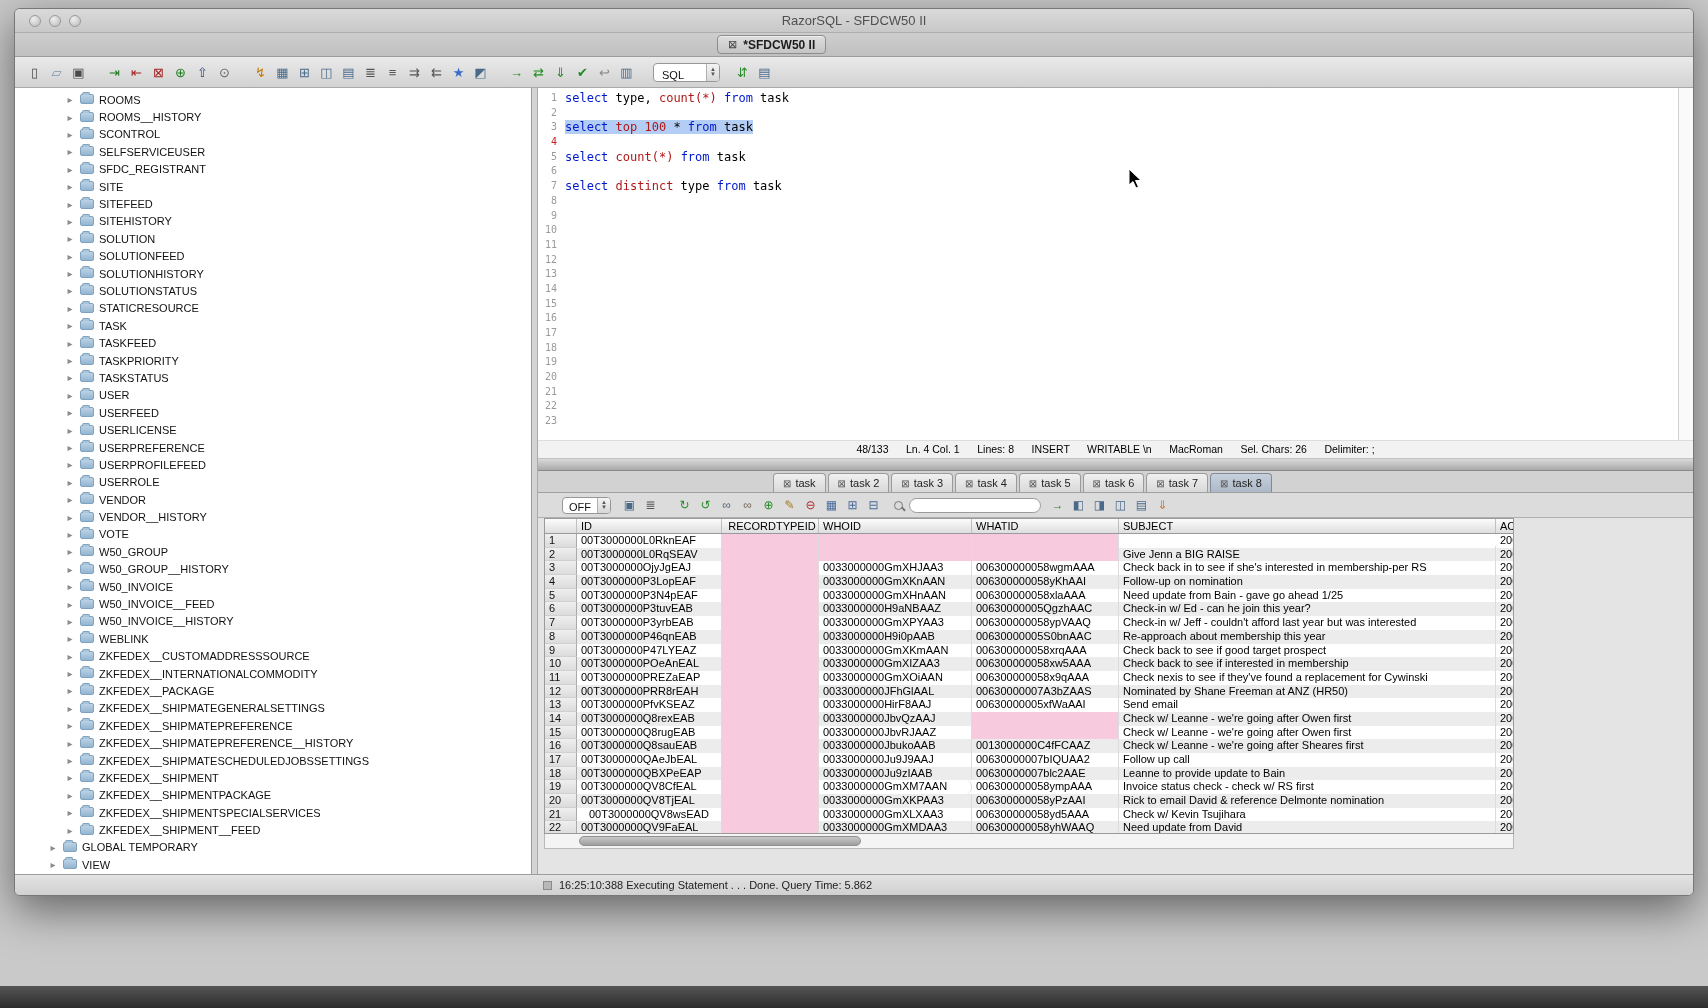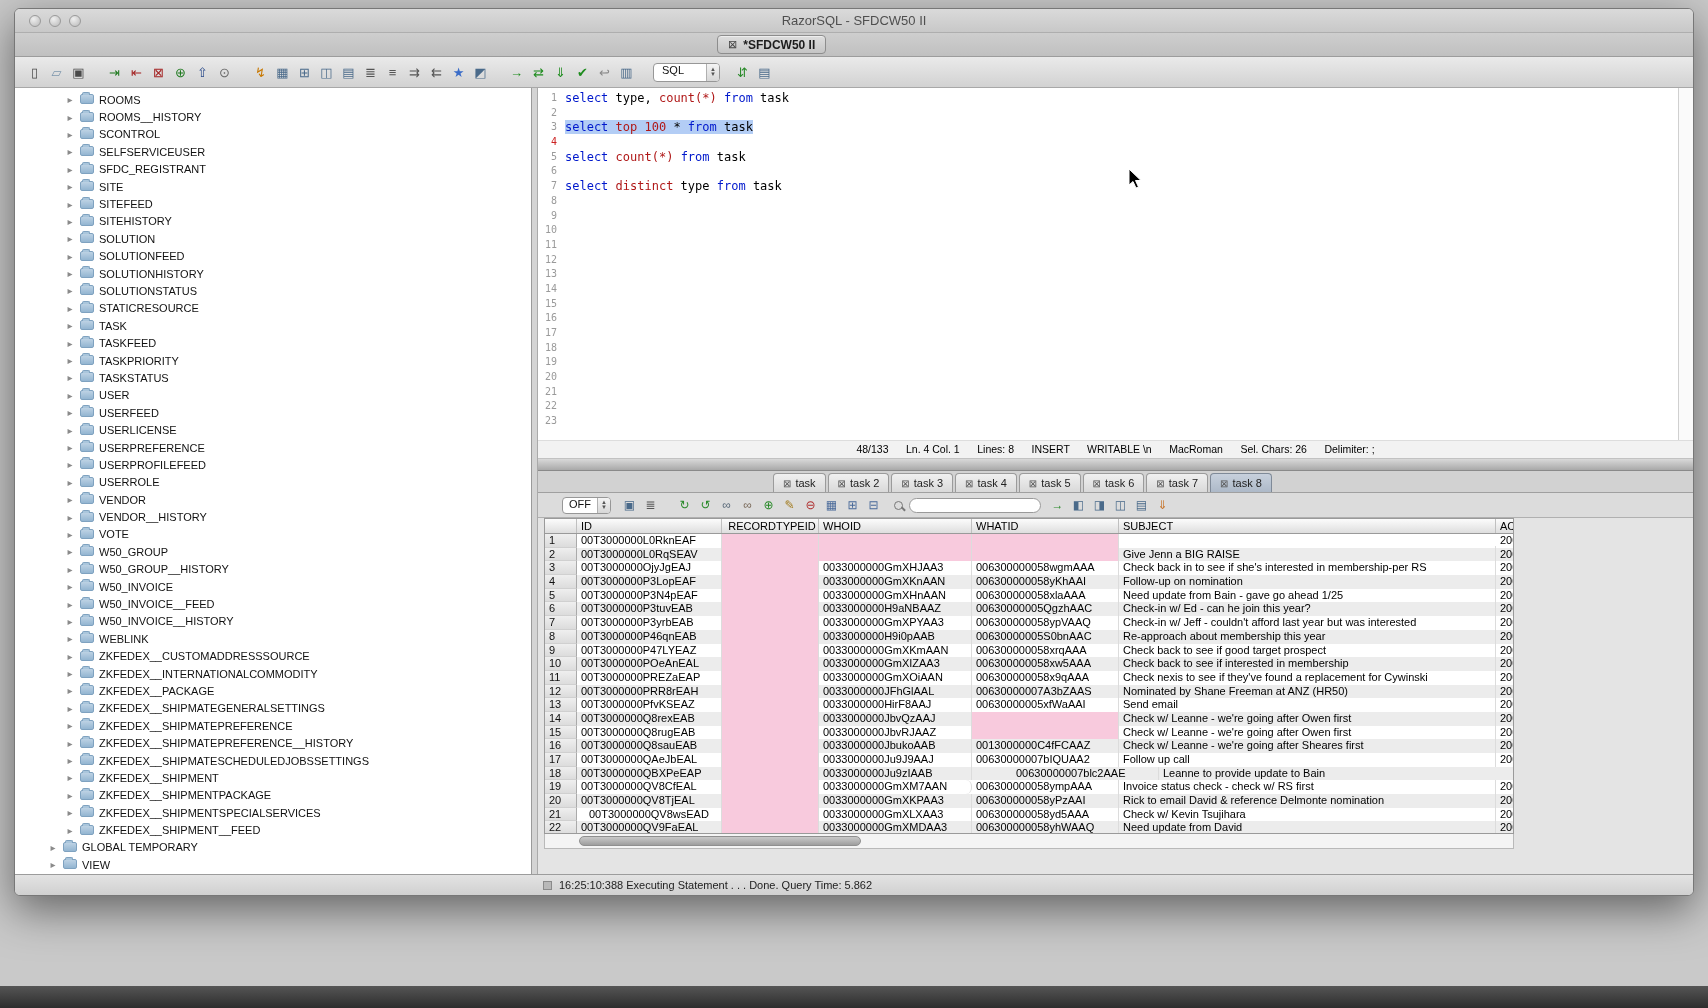--- a/index.html
+++ b/index.html
@@ -24,21 +24,21 @@
   .wintab { margin-left:702px; height:19px; display:inline-flex; align-items:center; gap:6px; padding:0 10px;
     border:1px solid #8d8d8d; border-radius:4px; background:linear-gradient(#dedede,#c5c5c5);
     box-shadow:inset 0 1px 0 #eee; font-size:12px; font-weight:bold; color:#1d1d1d; }
   .wintab-x { font-size:11px; font-weight:normal; color:#444; }
 
   
   .toolbar { height:31px; flex:none; background:linear-gradient(#eaeaea,#d2d2d2); border-bottom:1px solid #a8a8a8;
     display:flex; align-items:center; padding:0 10px; gap:3px; }
   .tb-icon { width:19px; height:19px; font-size:13px; line-height:19px; text-align:center; border-radius:3px; cursor:default; }
   .tb-gap { width:11px; height:1px; display:inline-block; }
-  .combo { margin-left:14px; display:inline-flex; height:19px; border:1px solid #979797; border-radius:4px; background:#fff; align-items:flex-start; font-size:11px; overflow:hidden; }
+  .combo { margin-left:14px; display:inline-flex; height:19px; border:1px solid #979797; border-radius:4px; background:#fff; align-items:flex-end; font-size:11px; overflow:hidden; }
   .combo .combo-text { padding:0 8px; min-width:52px; color:#111; }
   .combo .stepper { width:13px; height:100%; background:linear-gradient(#f4f4f4,#d7d7d7); border-left:1px solid #b0b0b0;
     display:flex; flex-direction:column; align-items:center; justify-content:center; font-size:6px; line-height:5px; color:#555; }
 
   
   .main { flex:1; display:flex; overflow:hidden; background:#e0e0e0; }
   .sidebar { width:517px; flex:none; background:#fff; border-right:1px solid #9a9a9a; overflow:hidden; padding-top:3px; }
   .tree-row { height:17.4px; display:flex; align-items:center; gap:5px; font-size:11px; color:#111; white-space:nowrap; }
   .tree-row.lvl2 { padding-left:50px; }
   .tree-row.lvl1 { padding-left:33px; }
@@ -694,21 +694,21 @@
               <span class="td" style="width: 153px;">0033000000Ju9J9AAJ</span>
               <span class="td" style="width: 147px;">00630000007bIQUAA2</span>
               <span class="td" style="width: 377px;">Follow up call</span>
               <span class="td" style="width: 19px;">200</span>
             </div>
             <div class="trow alt">
               <span class="td rownum" style="width: 32px;">18</span>
               <span class="td" style="width: 145px;">00T3000000QBXPeEAP</span>
               <span class="td pink" style="width: 97px;"></span>
               <span class="td" style="width: 153px;">0033000000Ju9zIAAB</span>
-              <span class="td" style="width: 147px; margin-left: 40px;">00630000007blc2AAE</span>
+              <span class="td" style="width: 147px;">00630000007blc2AAE</span>
               <span class="td" style="width: 377px;">Leanne to provide update to Bain</span>
               <span class="td" style="width: 19px;">200</span>
             </div>
             <div class="trow">
               <span class="td rownum" style="width: 32px;">19</span>
               <span class="td" style="width: 145px;">00T3000000QV8CfEAL</span>
               <span class="td pink" style="width: 97px;"></span>
               <span class="td" style="width: 153px; border-radius: 6px;">0033000000GmXM7AAN</span>
               <span class="td" style="width: 147px;">006300000058ympAAA</span>
               <span class="td" style="width: 377px;">Invoice status check - check w/ RS first</span>

